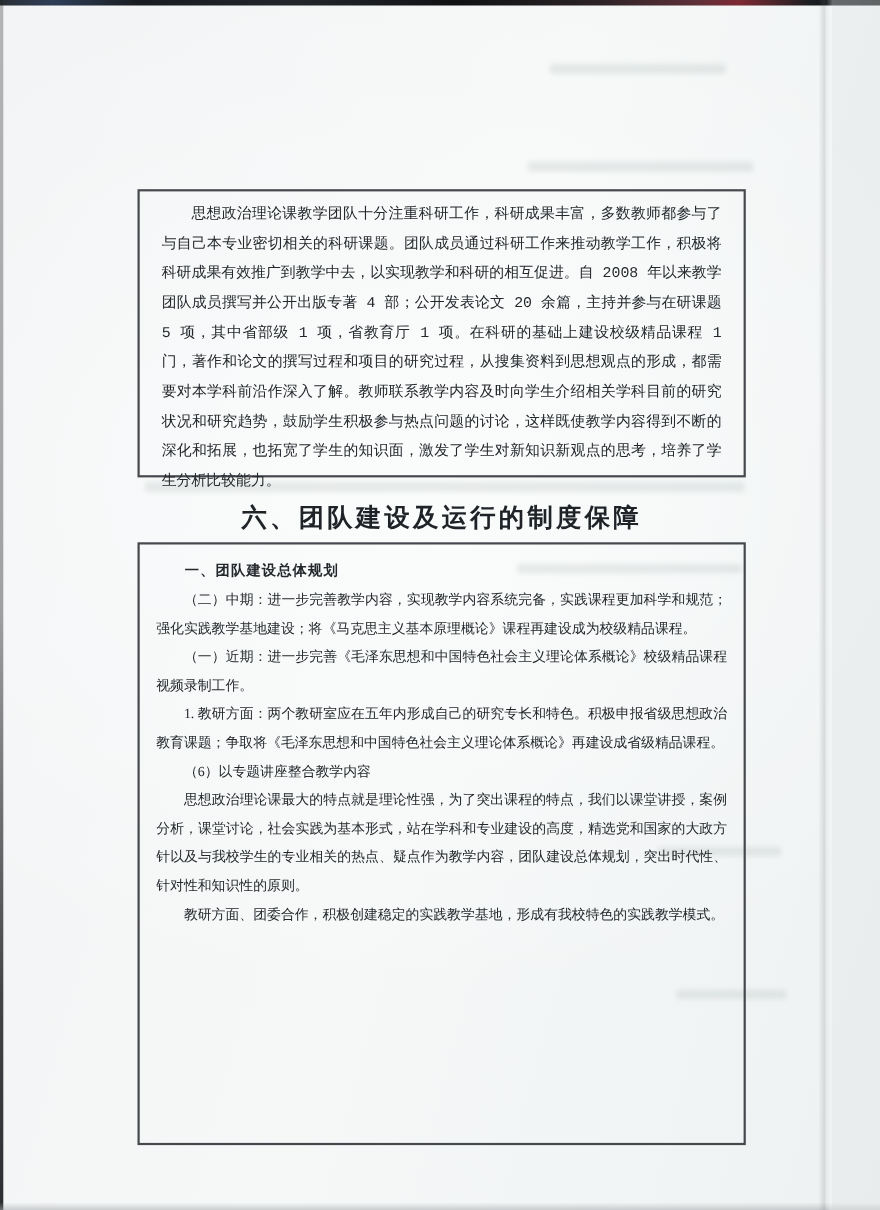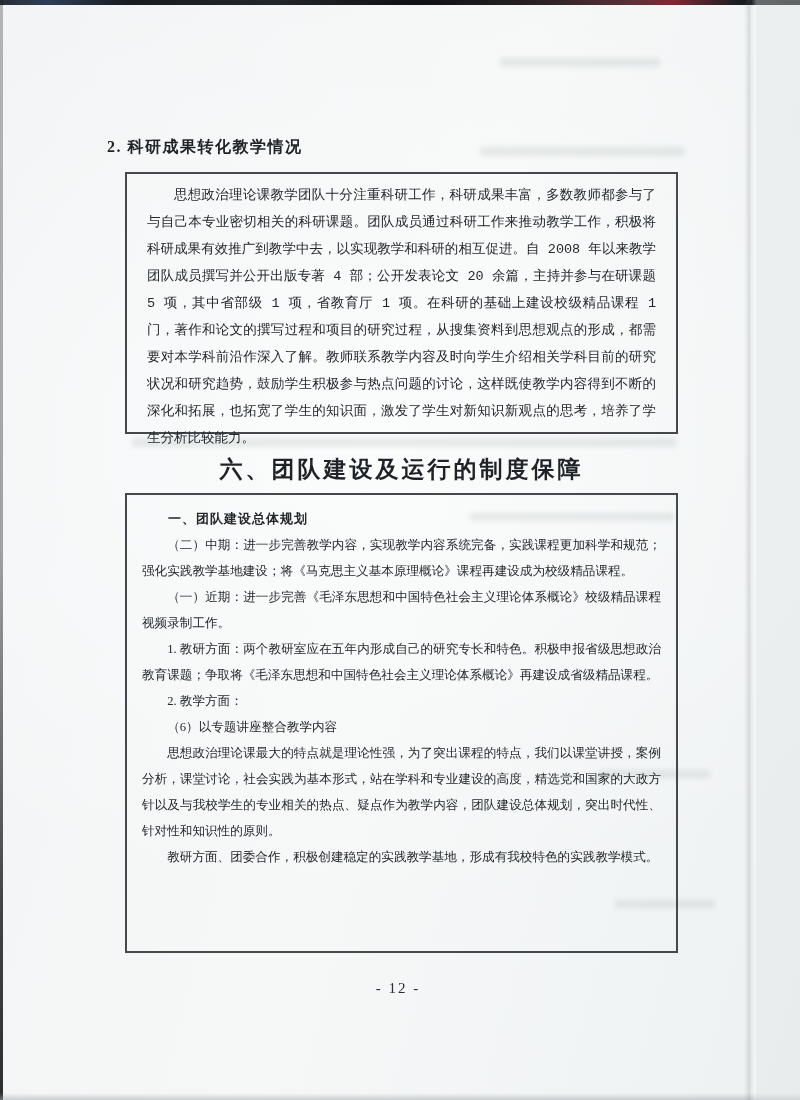--- a/index.html
+++ b/index.html
@@ -82,37 +82,37 @@
   .box1 {
     top: 172px;
     height: 262px;
     padding: 8px 20px 0 20px;
     font-size: 13.5px;
     line-height: 27px;
     font-family: Liberation Mono, monospace;
   }
   .box2 {
     top: 493px;
-    height: 460px;
+    height: 548px;
     padding: 11px 15px 0 15px;
     font-size: 12.6px;
     line-height: 26px;
   }
   .box2 .subhead {
     font-family: "Liberation Sans", "DejaVu Sans", sans-serif;
     font-weight: bold;
     font-size: 13px;
     letter-spacing: 1px;
   }
   .heading-team {
     position: absolute;
     left: 125px; top: 454px;
     width: 553px;
     text-align: center;
-    font-family: Liberation Mono, monospace;
+    font-family: Liberation Serif, serif;
     font-weight: bold;
     font-size: 23px;
     line-height: 34px;
     letter-spacing: 3px;
     color: #1f2327;
   }
   .page-number {
     position: absolute;
     left: 0; top: 980px;
     width: 796px;
@@ -133,34 +133,31 @@
   <div class="fold-line"></div>
   <div class="fold-right"></div>
 
   <div class="smudge s1"></div>
   <div class="smudge s2"></div>
   <div class="smudge s3"></div>
   <div class="smudge s4"></div>
   <div class="smudge s5"></div>
   <div class="smudge s6"></div>
 
-  <div class="heading-research">2. 科研成果转化教学情况</div>
 
   <div class="box box1">
     <p>思想政治理论课教学团队十分注重科研工作，科研成果丰富，多数教师都参与了与自己本专业密切相关的科研课题。团队成员通过科研工作来推动教学工作，积极将科研成果有效推广到教学中去，以实现教学和科研的相互促进。自 2008 年以来教学团队成员撰写并公开出版专著 4 部；公开发表论文 20 余篇，主持并参与在研课题 5 项，其中省部级 1 项，省教育厅 1 项。在科研的基础上建设校级精品课程 1 门，著作和论文的撰写过程和项目的研究过程，从搜集资料到思想观点的形成，都需要对本学科前沿作深入了解。教师联系教学内容及时向学生介绍相关学科目前的研究状况和研究趋势，鼓励学生积极参与热点问题的讨论，这样既使教学内容得到不断的深化和拓展，也拓宽了学生的知识面，激发了学生对新知识新观点的思考，培养了学生分析比较能力。</p>
   </div>
 
   <div class="heading-team">六、团队建设及运行的制度保障</div>
 
   <div class="box box2">
     <p class="subhead">一、团队建设总体规划</p>
     <p>（二）中期：进一步完善教学内容，实现教学内容系统完备，实践课程更加科学和规范；强化实践教学基地建设；将《马克思主义基本原理概论》课程再建设成为校级精品课程。</p>
     <p>（一）近期：进一步完善《毛泽东思想和中国特色社会主义理论体系概论》校级精品课程视频录制工作。</p>
     <p>1. 教研方面：两个教研室应在五年内形成自己的研究专长和特色。积极申报省级思想政治教育课题；争取将《毛泽东思想和中国特色社会主义理论体系概论》再建设成省级精品课程。</p>
-    <p>2. 教学方面：</p>
     <p>（6）以专题讲座整合教学内容</p>
     <p>思想政治理论课最大的特点就是理论性强，为了突出课程的特点，我们以课堂讲授，案例分析，课堂讨论，社会实践为基本形式，站在学科和专业建设的高度，精选党和国家的大政方针以及与我校学生的专业相关的热点、疑点作为教学内容，团队建设总体规划，突出时代性、针对性和知识性的原则。</p>
     <p>教研方面、团委合作，积极创建稳定的实践教学基地，形成有我校特色的实践教学模式。</p>
   </div>
 
-  <div class="page-number">- 12 -</div>
 
 </div>
 
 </body></html>

